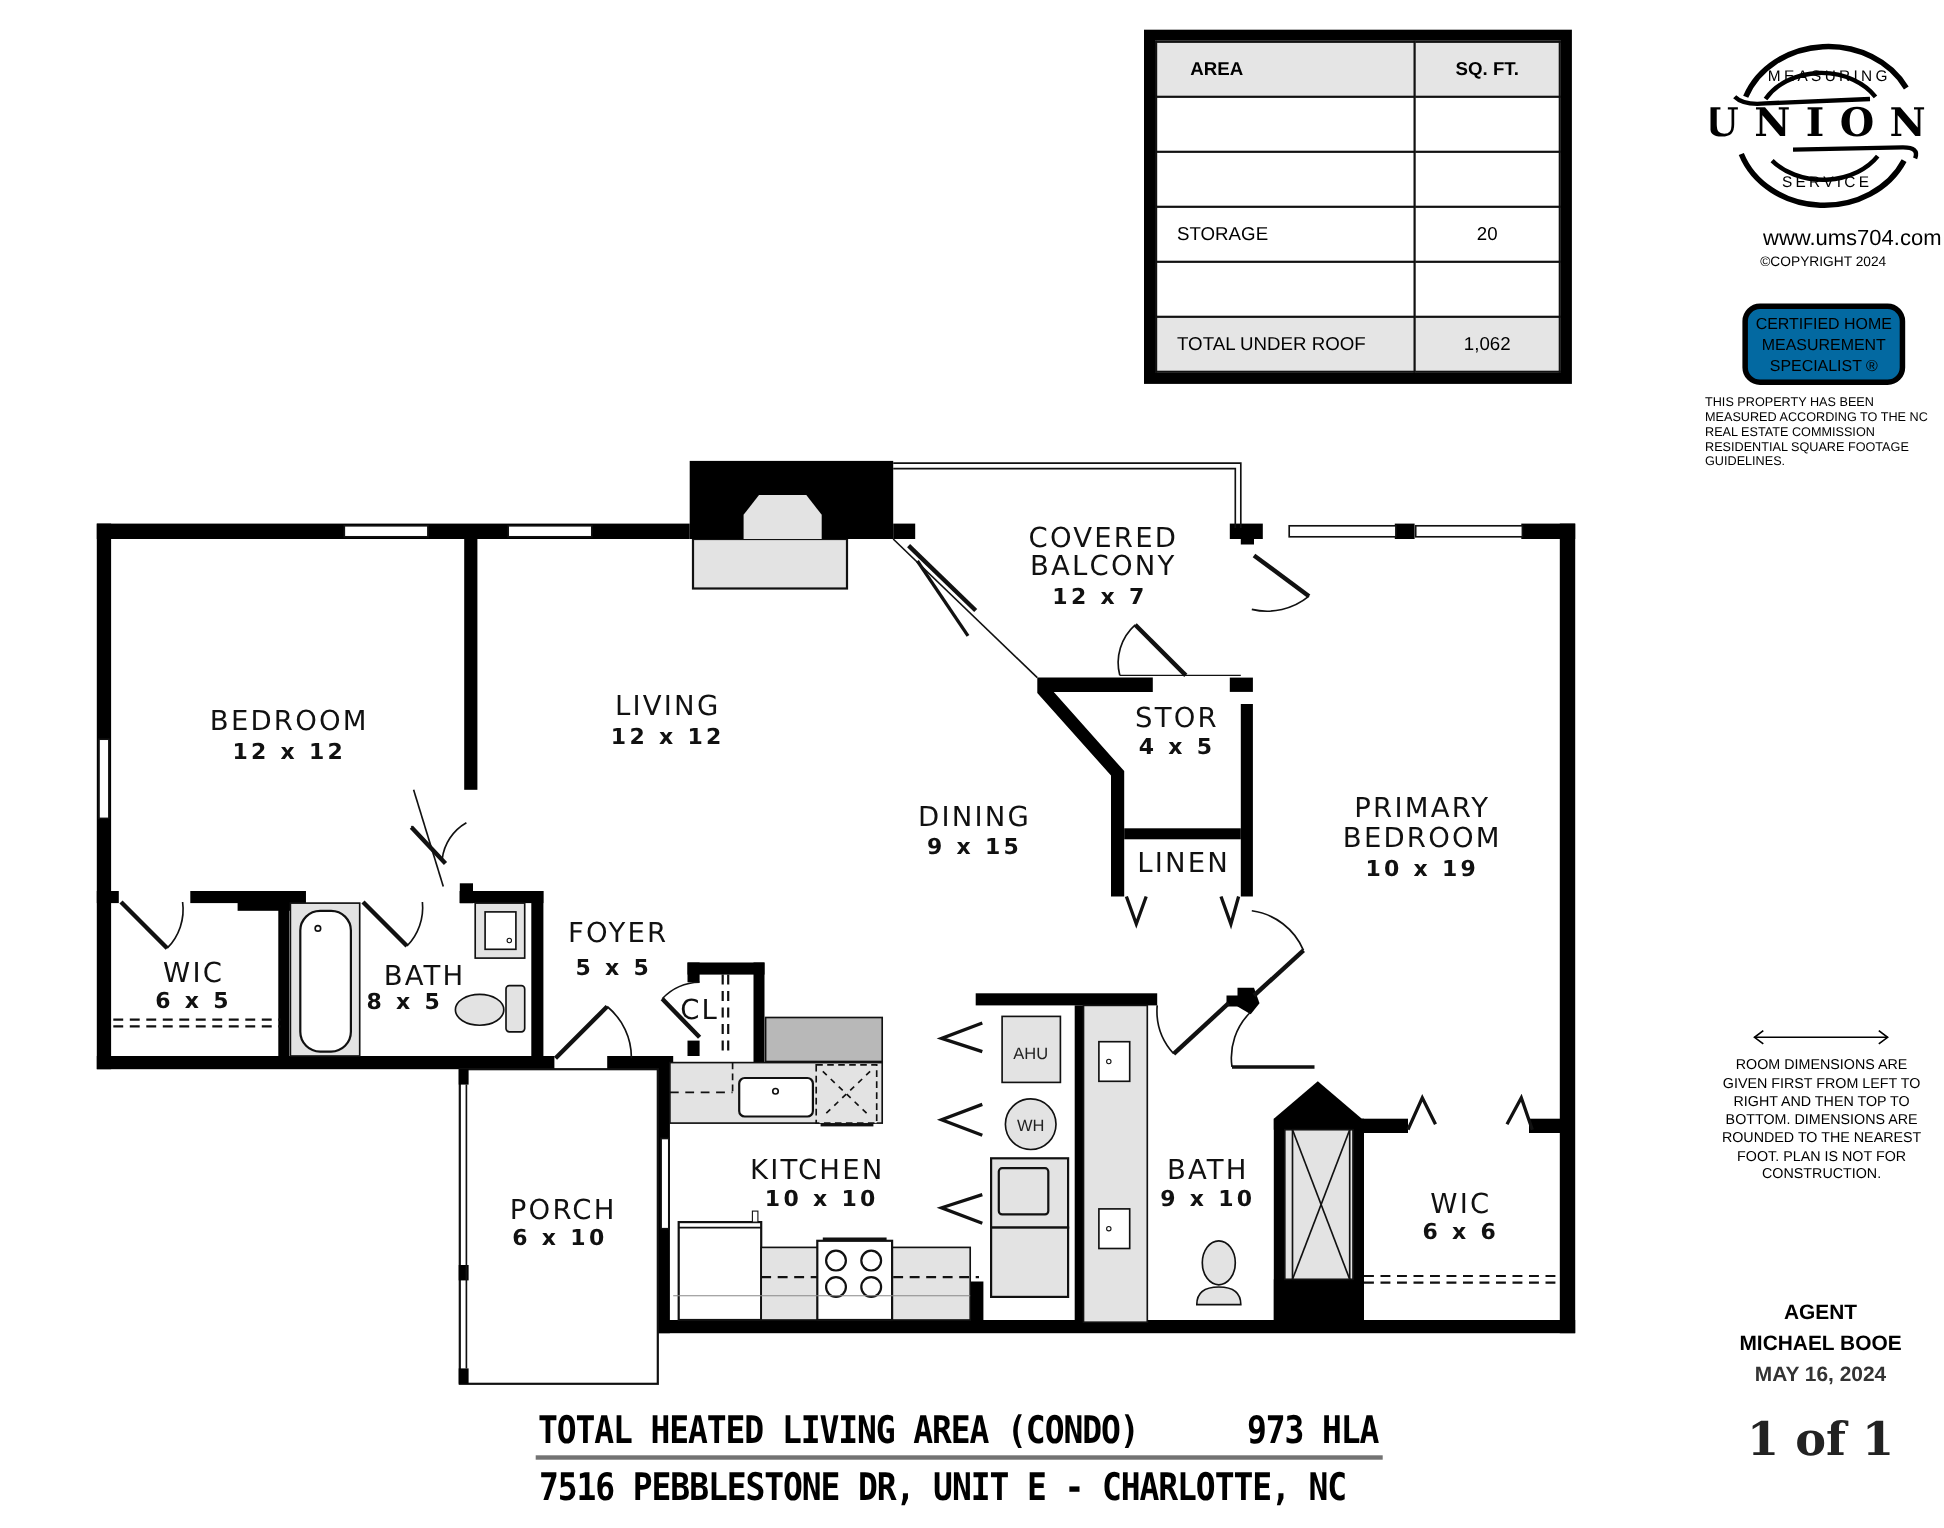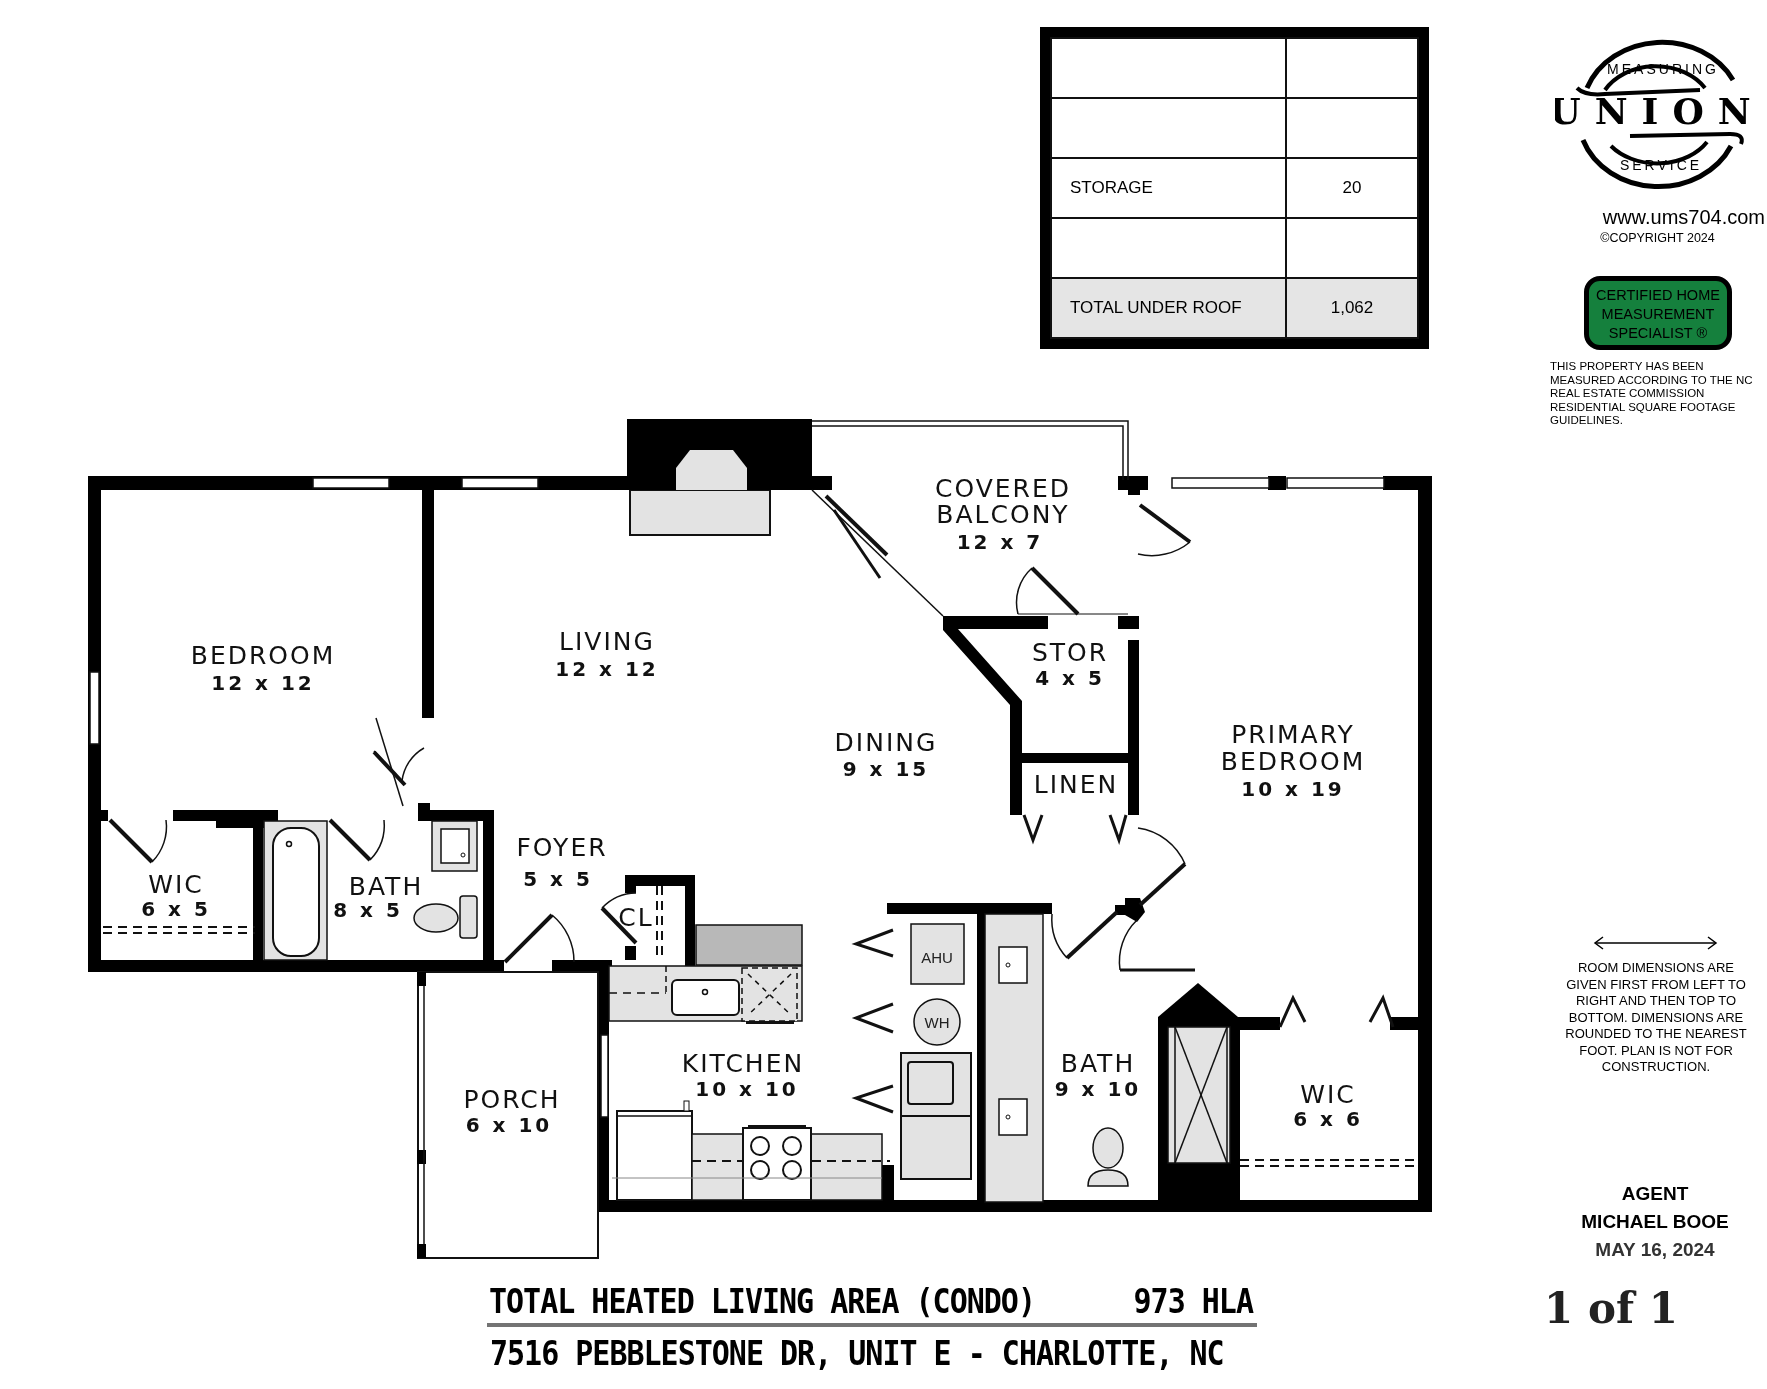--- a/index.html
+++ b/index.html
@@ -14,31 +14,31 @@
   .area-table table { width:100%; height:100%; border-collapse:collapse; background:#fff; }
   .area-table td, .area-table th { border:2px solid #111; font-family:"Liberation Sans", sans-serif; font-size:17px; height:36px; padding:0 0 0 18px; text-align:left; font-weight:normal; }
   .area-table th { font-weight:bold; background:#e5e5e5; padding-left:30px;}
   .area-table td.num, .area-table th.num { text-align:center; padding:0; width:130px; }
   .area-table tr.shade td { background:#e5e5e5; }
 
   
   .logo { position:absolute; left:1555px; top:30px; width:205px; height:170px; }
   .site-url { position:absolute; left:1550px; top:206px; width:215px; text-align:right; font-size:20px; }
   .copyright { position:absolute; left:1550px; top:231px; width:215px; text-align:center; font-size:12.5px; }
-  .cert-badge { position:absolute; left:1584px; top:276px; width:148px; height:74px; border:5px solid #000; border-radius:16px; background:#15803d; box-sizing:border-box; text-align:center; font-size:14.5px; line-height:19px; padding-top:5px; }
+  .cert-badge { position:absolute; left:1584px; top:276px; width:148px; height:74px; border:5px solid #000; border-radius:16px; background:#0369a1; box-sizing:border-box; text-align:center; font-size:14.5px; line-height:19px; padding-top:5px; }
   .cert-note { position:absolute; left:1550px; top:360px; width:215px; text-align:left; font-size:11.5px; line-height:13.5px; }
 
   .dim-note { position:absolute; left:1556px; top:960px; width:200px; text-align:center; font-size:13px; line-height:16.5px; }
   .dim-arrow { position:absolute; left:1593px; top:936px; width:125px; height:14px; }
 
   .agent { position:absolute; left:1560px; top:1180px; width:190px; text-align:center; font-family:Liberation Sans, sans-serif; font-weight:bold; }
   .agent .a1 { font-size:19px; line-height:28px; }
   .agent .a2 { font-size:19px; line-height:28px; }
   .agent .a3 { font-size:19px; line-height:28px; color:#333; }
-  .page-count { position:absolute; left:1516px; top:1284px; width:190px; text-align:center; font-family:"DejaVu Serif", serif; font-weight:bold; font-size:42px; color:#222; }
+  .page-count { position:absolute; left:1560px; top:1284px; width:190px; text-align:center; font-family:"DejaVu Serif", serif; font-weight:bold; font-size:42px; color:#222; }
 
   .summary-line { position:absolute; left:487px; top:1277px; width:770px; height:46px; border-bottom:4px solid #737373; font-family:"DejaVu Sans Mono", monospace; font-weight:bold; font-size:30px; }
   .summary-line .lbl { position:absolute; left:2px; top:4px; letter-spacing:-1px; transform:scaleY(1.15); transform-origin:left top; }
   .summary-line .val { position:absolute; right:4px; top:4px; letter-spacing:-1px; transform:scaleY(1.15); transform-origin:right top; }
   .address-line { position:absolute; left:490px; top:1333px; width:800px; font-family:"DejaVu Sans Mono", monospace; font-weight:bold; font-size:30px; letter-spacing:-1px; transform:scaleY(1.15); transform-origin:left top; }
 </style>
 </head>
 <body>
 
 <svg id="plan" viewBox="0 0 1767 1389" xmlns="http://www.w3.org/2000/svg">
@@ -305,20 +305,24 @@
     <text class="room-dim" x="1098" y="1096" text-anchor="middle">9 x 10</text>
 
     <text class="room-label" x="1328" y="1103" text-anchor="middle">WIC</text>
     <text class="room-dim" x="1328" y="1126" text-anchor="middle">6 x 6</text>
   </g>
 </svg>
 
 <div class="area-table">
   <table>
     <tbody>
+        <tr>
+      <th>AREA</th>
+      <th class="num">SQ. FT.</th>
+    </tr>
     <tr>
       <td></td>
       <td class="num"></td>
     </tr>
     <tr>
       <td></td>
       <td class="num"></td>
     </tr>
     <tr>
       <td>STORAGE</td>

